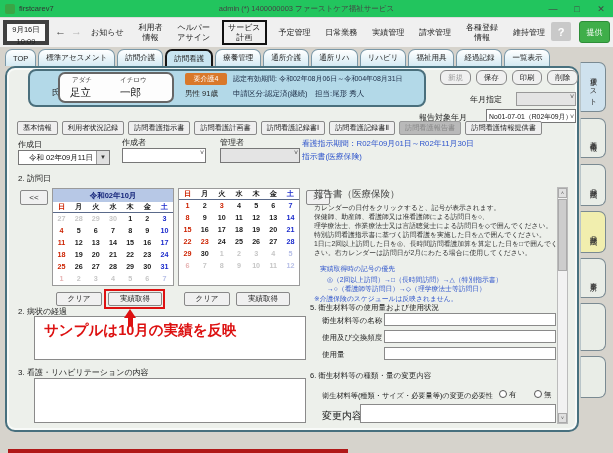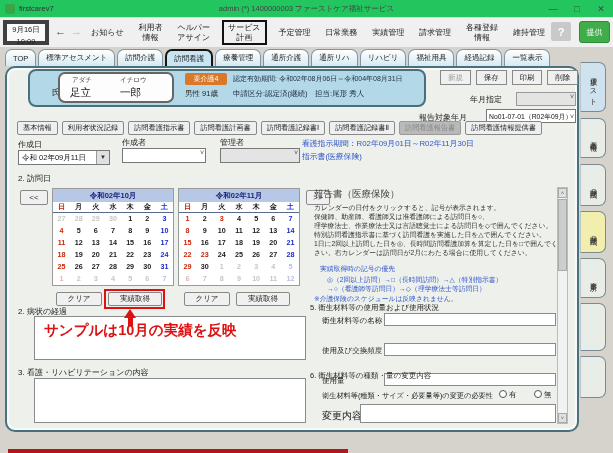--- a/index.html
+++ b/index.html
@@ -35,34 +35,34 @@
 .furi{position:absolute;top:2px;font-size:6.5px;color:#333}
 .furi1{left:12px}.furi2{left:60px}
 .nm{position:absolute;top:12px;font-size:10.5px;color:#111}
 .nm1{left:10px}.nm2{left:60px}
 .badge{position:absolute;left:185px;top:73px;width:42px;height:12px;background:#d9782a;color:#fff;font-size:7px;text-align:center;line-height:12px;border-radius:2px}
 .gender{position:absolute;left:185px;top:89px;font-size:7.5px;color:#222}
 .cert{position:absolute;left:233px;top:74px;font-size:7px;color:#1b2b45;white-space:nowrap}
 .applic{position:absolute;left:233px;top:89px;font-size:7.5px;color:#1b2b45;white-space:nowrap}
 
 .toolbtns{position:absolute;left:440px;top:70px;width:138px;display:flex;gap:5px}
-.tbtn{width:31px;height:15px;font-size:7.5px;background:#f0f0f0;border:1px solid #888;border-radius:0;color:#222}
+.tbtn{width:31px;height:15px;font-size:7.5px;background:#f0f0f0;border:1px solid #888;border-radius:6px;color:#222}
 .tbtn.dis{color:#9a9a9a}
 .ymlabel{position:absolute;left:470px;top:94px;font-size:8px;color:#222}
 .ymcombo{position:absolute;left:516px;top:92px;width:60px;height:14px;background:#e4e4e4;border:1px solid #999}
 .rmlabel{position:absolute;left:419px;top:112px;font-size:8px;color:#222}
 .rmcombo{position:absolute;left:486px;top:109px;width:90px;height:14px;background:#fff;border:1px solid #777;font-size:6.8px;line-height:13px;padding-left:2px;color:#111;white-space:nowrap}
 .comboarr{position:absolute;right:1px;top:0;font-size:7px;color:#555}
 
 .doctabs{position:absolute;left:17px;top:121px;width:560px;display:flex;gap:4px}
 .dtab{height:14px;padding:0 5px;font-size:7.2px;color:#222;background:#efefef;border:1px solid #888;border-radius:2px;display:flex;align-items:center;white-space:nowrap}
 .dtab.active{background:#b9b9b9;color:#878787;border-color:#9a9a9a}
 
 .flbl{position:absolute;font-size:8px;color:#222}
-.datecombo{position:absolute;left:18px;top:150px;width:92px;height:15px;background:#fff;border:1px solid #777;font-size:7.5px;line-height:13px;padding-left:3px;color:#111}
+.datecombo{position:absolute;left:18px;top:150px;width:92px;height:15px;background:#fff;border:1px solid #777;font-size:7.5px;line-height:13px;padding-left:10px;color:#111}
 .ddbox{position:absolute;right:0;top:0;width:13px;height:13px;background:#e0e0e0;border-left:1px solid #999;font-size:6px;text-align:center;line-height:13px;color:#333}
 .combo{position:absolute;height:15px;background:#fff;border:1px solid #777;font-size:7.5px}
 .combo.dis{background:#e4e4e4}
 .kango1{position:absolute;left:302px;top:138px;font-size:7.8px;color:#2f55cc;white-space:nowrap}
 .kango2{position:absolute;left:302px;top:151px;font-size:7.8px;color:#2f55cc}
 
 .sectitle{position:absolute;font-size:8px;color:#222;white-space:nowrap}
 .navcalbtn{position:absolute;width:28px;height:15px;font-size:8px;background:#f0f0f0;border:1px solid #888;border-radius:2px;color:#333}
 .calwrap{position:absolute;left:52px;top:188px;width:252px;height:100px;display:flex;gap:4px}
 .cal{width:122px;height:98px;background:#fff;border:1px solid #9a9a9a}
@@ -78,21 +78,21 @@
 
 .rtitle{position:absolute;left:314px;top:188px;font-size:9.5px;color:#444}
 .rdesc{position:absolute;left:314px;top:203px;width:246px}
 .rline{font-size:6.8px;line-height:9px;color:#333;white-space:nowrap}
 .rline.blue{color:#2f55cc}
 .ptitle{position:absolute;left:320px;top:264px;font-size:6.8px;color:#2f55cc}
 .plines{position:absolute;left:327px;top:275px}
 .rnote{position:absolute;left:314px;top:294px;font-size:6.8px;color:#2f55cc}
 .s5title{position:absolute;left:310px;top:303px;font-size:7.5px;color:#222}
 .s5fields{position:absolute;left:322px;top:313px;width:236px}
-.frow{position:relative;height:30px}
+.frow{position:relative;height:17px}
 .flabel{position:absolute;left:0;top:3px;font-size:7.5px;color:#222;white-space:nowrap}
 .finput{position:absolute;left:62px;top:0;width:172px;height:13px;background:#fff;border:1px solid #8a8a8a;font-size:8px}
 .s6title{position:absolute;left:310px;top:371px;font-size:7.5px;color:#222}
 .neclabel{position:absolute;left:322px;top:391px;font-size:7.2px;color:#222;white-space:nowrap}
 .radio{display:inline-block;width:8px;height:8px;border:1px solid #555;border-radius:50%;background:#fff;vertical-align:-1px;margin-right:2px}
 .radgrp{position:absolute;top:390px;font-size:7.5px;color:#222}
 .chlabel{position:absolute;left:322px;top:409px;font-size:10px;color:#222}
 .chinput{position:absolute;left:360px;top:404px;width:196px;height:19px;background:#fff;border:1px solid #8a8a8a;font-size:8px}
 
 .vscroll{position:absolute;left:557px;top:187px;width:11px;height:237px;background:#f2f2f2;border:1px solid #bbb}
@@ -286,21 +286,20 @@
         <span class="cell dR">1</span>
         <span class="cell dg">2</span>
         <span class="cell dg">3</span>
         <span class="cell dg">4</span>
         <span class="cell dg">5</span>
         <span class="cell dg">6</span>
         <span class="cell dB">7</span>
       </div>
     </div>
     <div class="cal">
-      <div class="calhead">令和02年11月</div>
       <div class="calrow wdr">
         <span class="cell dr">日</span>
         <span class="cell dk">月</span>
         <span class="cell dk">火</span>
         <span class="cell dk">水</span>
         <span class="cell dk">木</span>
         <span class="cell dk">金</span>
         <span class="cell db">土</span>
       </div>
       <div class="calrow">

